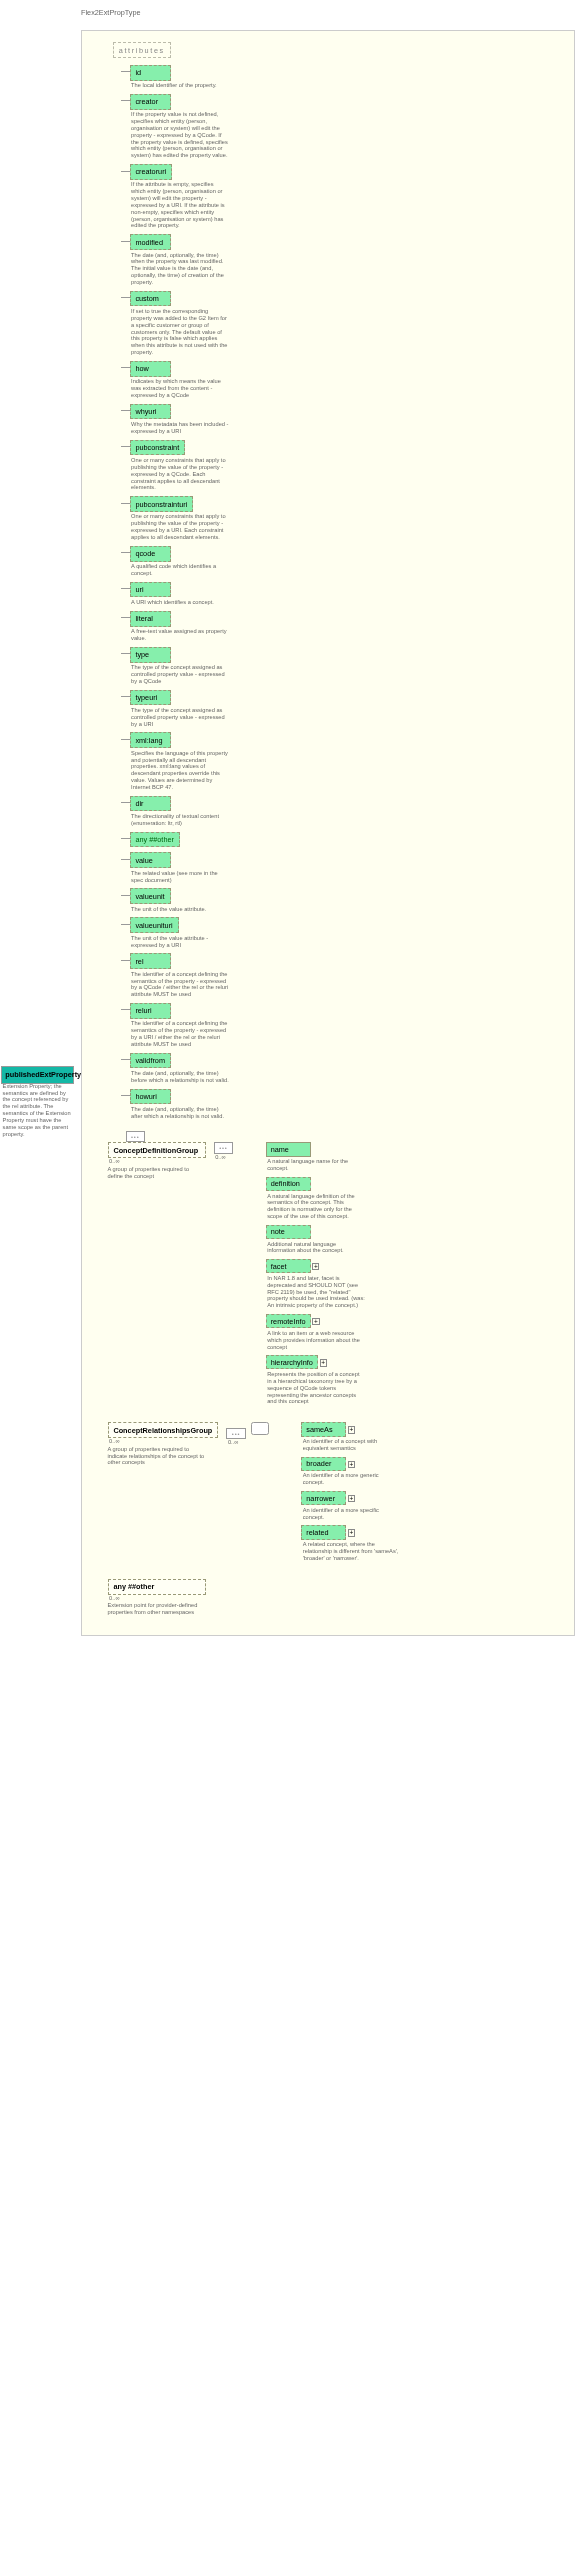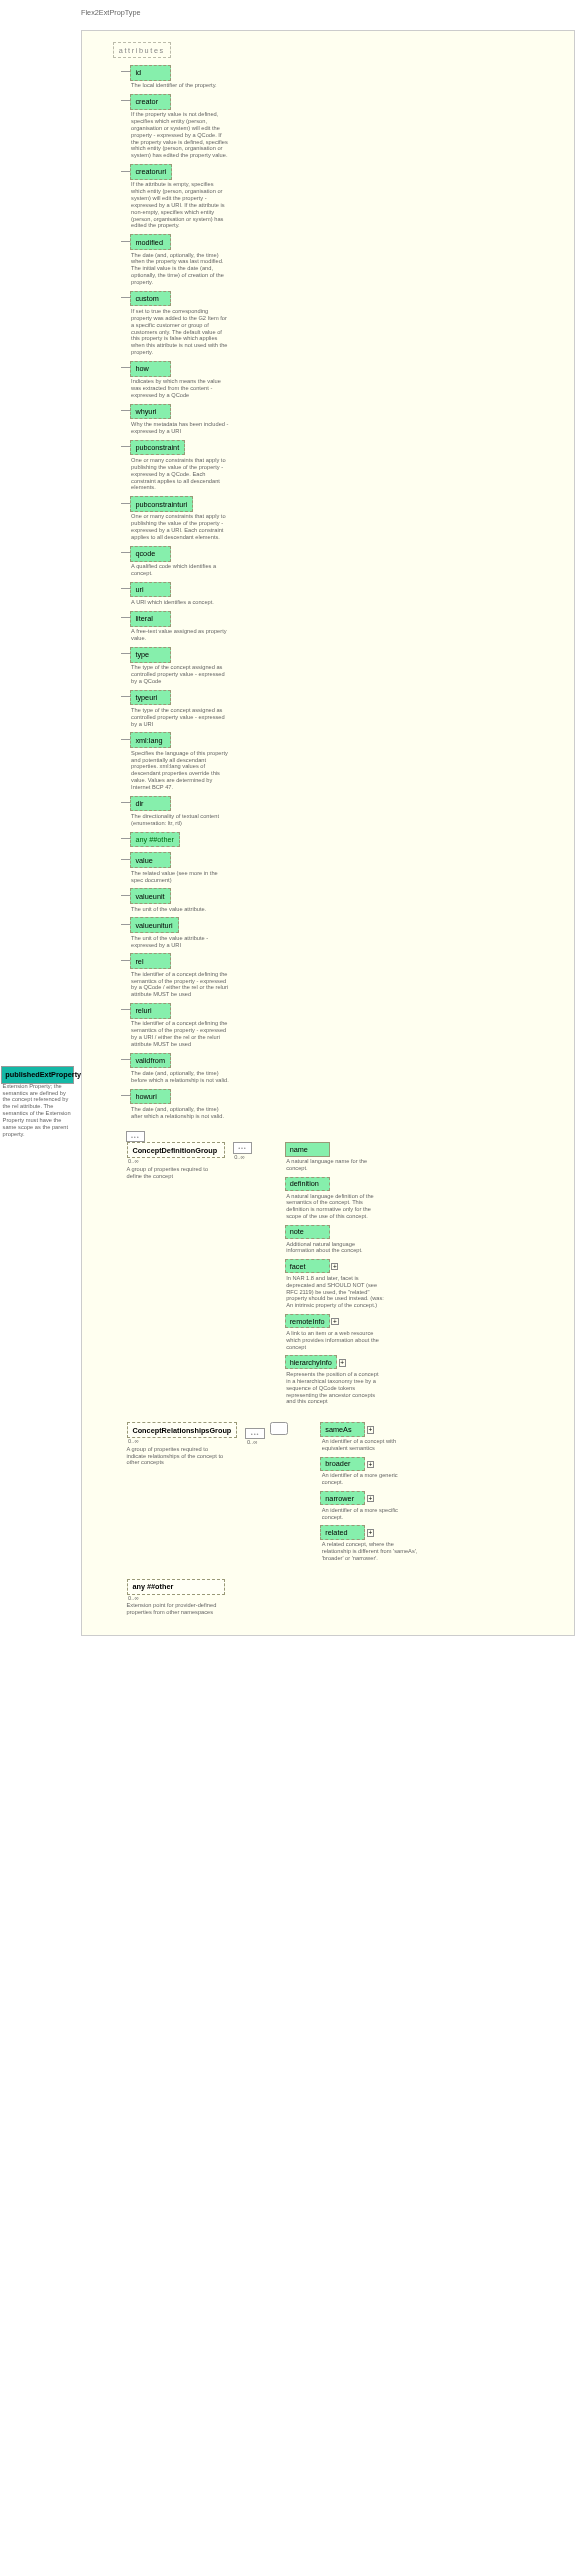--- a/index.html
+++ b/index.html
@@ -13,21 +13,21 @@
 .item{margin-bottom:4.9px;position:relative}
 .item-box{display:inline-block;border:0.8px dashed #997;background:#86efac;padding:2.4px 4.9px;font-size:7.3px;position:relative;min-width:41px}
 .item-box.solid{border-style:solid}
 .item-box.cat{color:#061}
 .desc{font-size:5.7px;color:#666;max-width:98px;line-height:1.2;margin:1.6px 0 0 1.6px}
 .conn{position:absolute;left:-8.1px;top:6.5px;width:8.1px;height:0.8px;border-top:0.8px solid #999}
 .seq{display:inline-block;width:19.5px;height:11.4px;border:0.8px solid #999;background:#fff;vertical-align:middle;position:relative;font-size:5.7px;line-height:11.4px;text-align:center;color:#999}
 .seq::after{content:"•••";letter-spacing:0.8px}
 .choice{display:inline-block;width:18px;height:13px;border:0.8px solid #999;border-radius:2.4px;background:#fff}
 .card{font-size:5.7px;color:#666;margin-left:1.6px}
-.bottom-groups{margin-left:38px;position:relative}
+.bottom-groups{margin-left:19px;position:relative}
 .group-row{display:flex;align-items:flex-start;margin-bottom:12.2px;position:relative}
 .group-box{border:0.8px dashed #997;background:#fffff5;padding:2.4px 4.9px;font-size:7.3px;font-weight:bold}
 .group-desc{font-size:5.7px;color:#666;max-width:98px;line-height:1.2;margin-top:1.6px}
 .right-items{margin-left:24.4px}
 .right-items .item{margin-bottom:4.9px}
 .right-items .item-box{min-width:45px;padding:1.6px 4.1px}
 .plus{display:inline-block;width:7.3px;height:7.3px;border:0.8px solid #888;font-size:6.5px;line-height:6.5px;text-align:center;margin-left:1.6px;vertical-align:middle}
 .spacer{height:6.5px}
 </style>
 </head>

